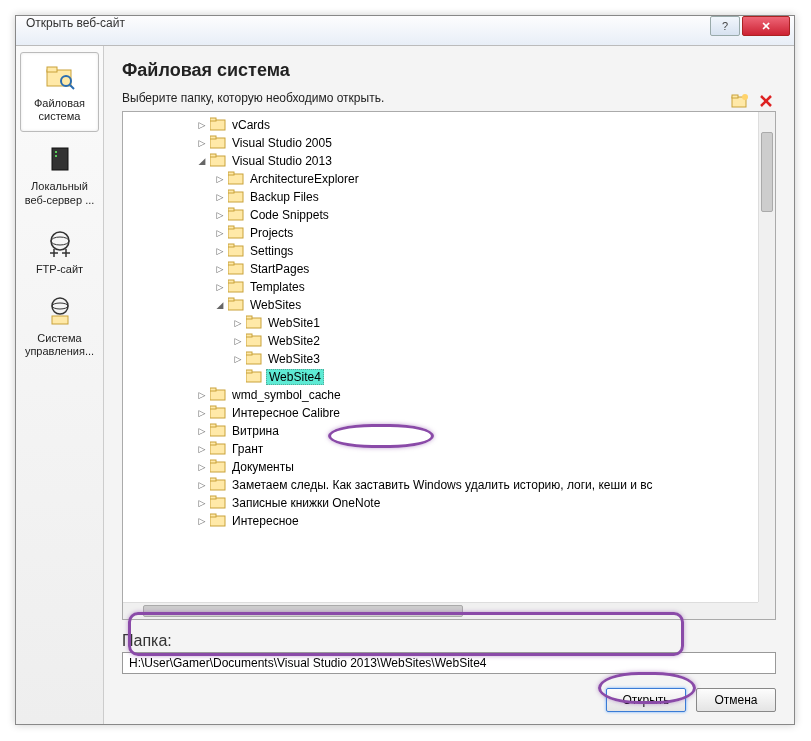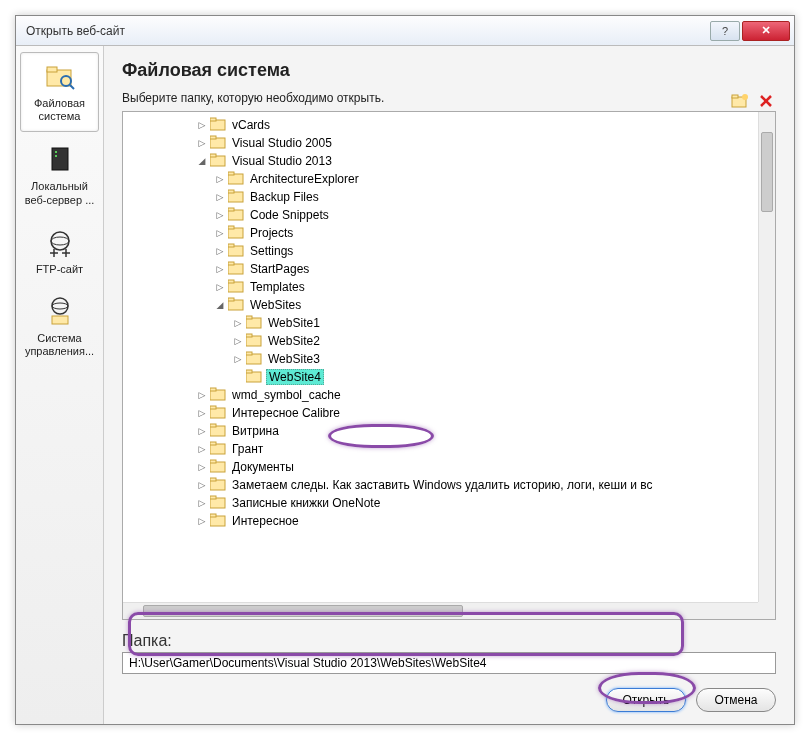--- a/index.html
+++ b/index.html
@@ -1,19 +1,19 @@
 <!DOCTYPE html>
 <html><head>
 <meta charset="utf-8">
 <style>
 * { box-sizing: border-box; margin: 0; padding: 0; }
 body { font-family: "Segoe UI", Tahoma, sans-serif; font-size: 12px; background: #fff; }
 .frame { width: 811px; height: 741px; padding: 15px; position: relative; }
 .dialog { width: 780px; height: 710px; border: 1px solid #888; background: #fff; box-shadow: 0 0 8px rgba(0,0,0,0.2); display: flex; flex-direction: column; }
-.titlebar { height: 30px; background: linear-gradient(#fdfdfe,#e8eef7); border-bottom: 1px solid #bbb; display: flex; align-items: center; padding: 0 4px 0 10px; }
+.titlebar { height: 30px; background: linear-gradient(#fdfdfe,#e8eef7); border-bottom: 1px solid #bbb; display: flex; padding: 0 4px 0 10px; }
 .titlebar-title { flex: 1; color: #333; }
 .titlebar-btn { width: 30px; height: 20px; margin-left: 2px; border: 1px solid #9aa; background: linear-gradient(#f2f6fc,#d7e2f0); border-radius: 2px; display: flex; align-items: center; justify-content: center; font-size: 11px; color: #444; cursor: pointer; }
 .titlebar-btn.close { width: 48px; background: linear-gradient(#e67,#c23); color: #fff; border-color: #a22; font-weight: bold; }
 .body { flex: 1; display: flex; background: #f4f4f4; }
 .sidebar { width: 88px; background: linear-gradient(#fafafa,#eee); border-right: 1px solid #ccc; padding: 6px 4px; }
 .sidebar-item { display: flex; flex-direction: column; align-items: center; padding: 8px 2px; margin-bottom: 4px; border-radius: 3px; cursor: pointer; text-align: center; line-height: 1.2; }
 .sidebar-item.selected { background: #fff; border: 1px solid #bbb; box-shadow: inset 0 0 3px rgba(0,0,0,0.1); }
 .sidebar-icon { width: 32px; height: 32px; margin-bottom: 4px; display: flex; align-items: center; justify-content: center; }
 .sidebar-label { font-size: 11px; color: #222; word-break: break-word; }
 .main { flex: 1; padding: 14px 18px 12px 18px; display: flex; flex-direction: column; background: #f4f4f4; }
@@ -30,21 +30,21 @@
 .rowlabel { padding: 0 2px; }
 .vscroll { position: absolute; right: 0; top: 0; bottom: 17px; width: 17px; background: #f0f0f0; border-left: 1px solid #ddd; }
 .vscroll-thumb { position: absolute; left: 2px; right: 2px; top: 20px; height: 80px; background: #cdcdcd; border: 1px solid #aaa; border-radius: 2px; }
 .hscroll { position: absolute; left: 0; right: 17px; bottom: 0; height: 17px; background: #f0f0f0; border-top: 1px solid #ddd; }
 .hscroll-thumb { position: absolute; top: 2px; bottom: 2px; left: 20px; width: 320px; background: #cdcdcd; border: 1px solid #aaa; border-radius: 2px; }
 .scroll-corner { position: absolute; right: 0; bottom: 0; width: 17px; height: 17px; background: #f0f0f0; }
 .path-block { margin-top: 12px; }
 .path-label { font-size: 16px; color: #333; margin-bottom: 2px; }
 .path-input { width: 100%; height: 22px; border: 1px solid #999; padding: 2px 6px; font-family: inherit; font-size: 12px; background: #fff; }
 .buttons { display: flex; justify-content: flex-end; gap: 10px; margin-top: 14px; }
-.btn { min-width: 80px; height: 24px; border: 1px solid #888; background: linear-gradient(#fdfdfd,#e4e4e4); border-radius: 12px; cursor: pointer; font-family: inherit; font-size: 12px; }
+.btn { min-width: 80px; height: 24px; border: 1px solid #888; background: linear-gradient(#fdfdfd,#e4e4e4); border-radius: 2px; cursor: pointer; font-family: inherit; font-size: 12px; }
 .btn.primary { border-color: #3a7bd5; box-shadow: 0 0 3px #6af; }
 .highlight-oval { position: absolute; border: 3px solid #8a4aa8; border-radius: 50%/60%; pointer-events: none; box-shadow: 0 0 4px rgba(138,74,168,0.5); }
 .highlight-rect { position: absolute; border: 3px solid #8a4aa8; border-radius: 10px; pointer-events: none; box-shadow: 0 0 4px rgba(138,74,168,0.5); }
 </style>
 </head>
 <body>
 
 <div class="frame">
 <div class="dialog">
 

